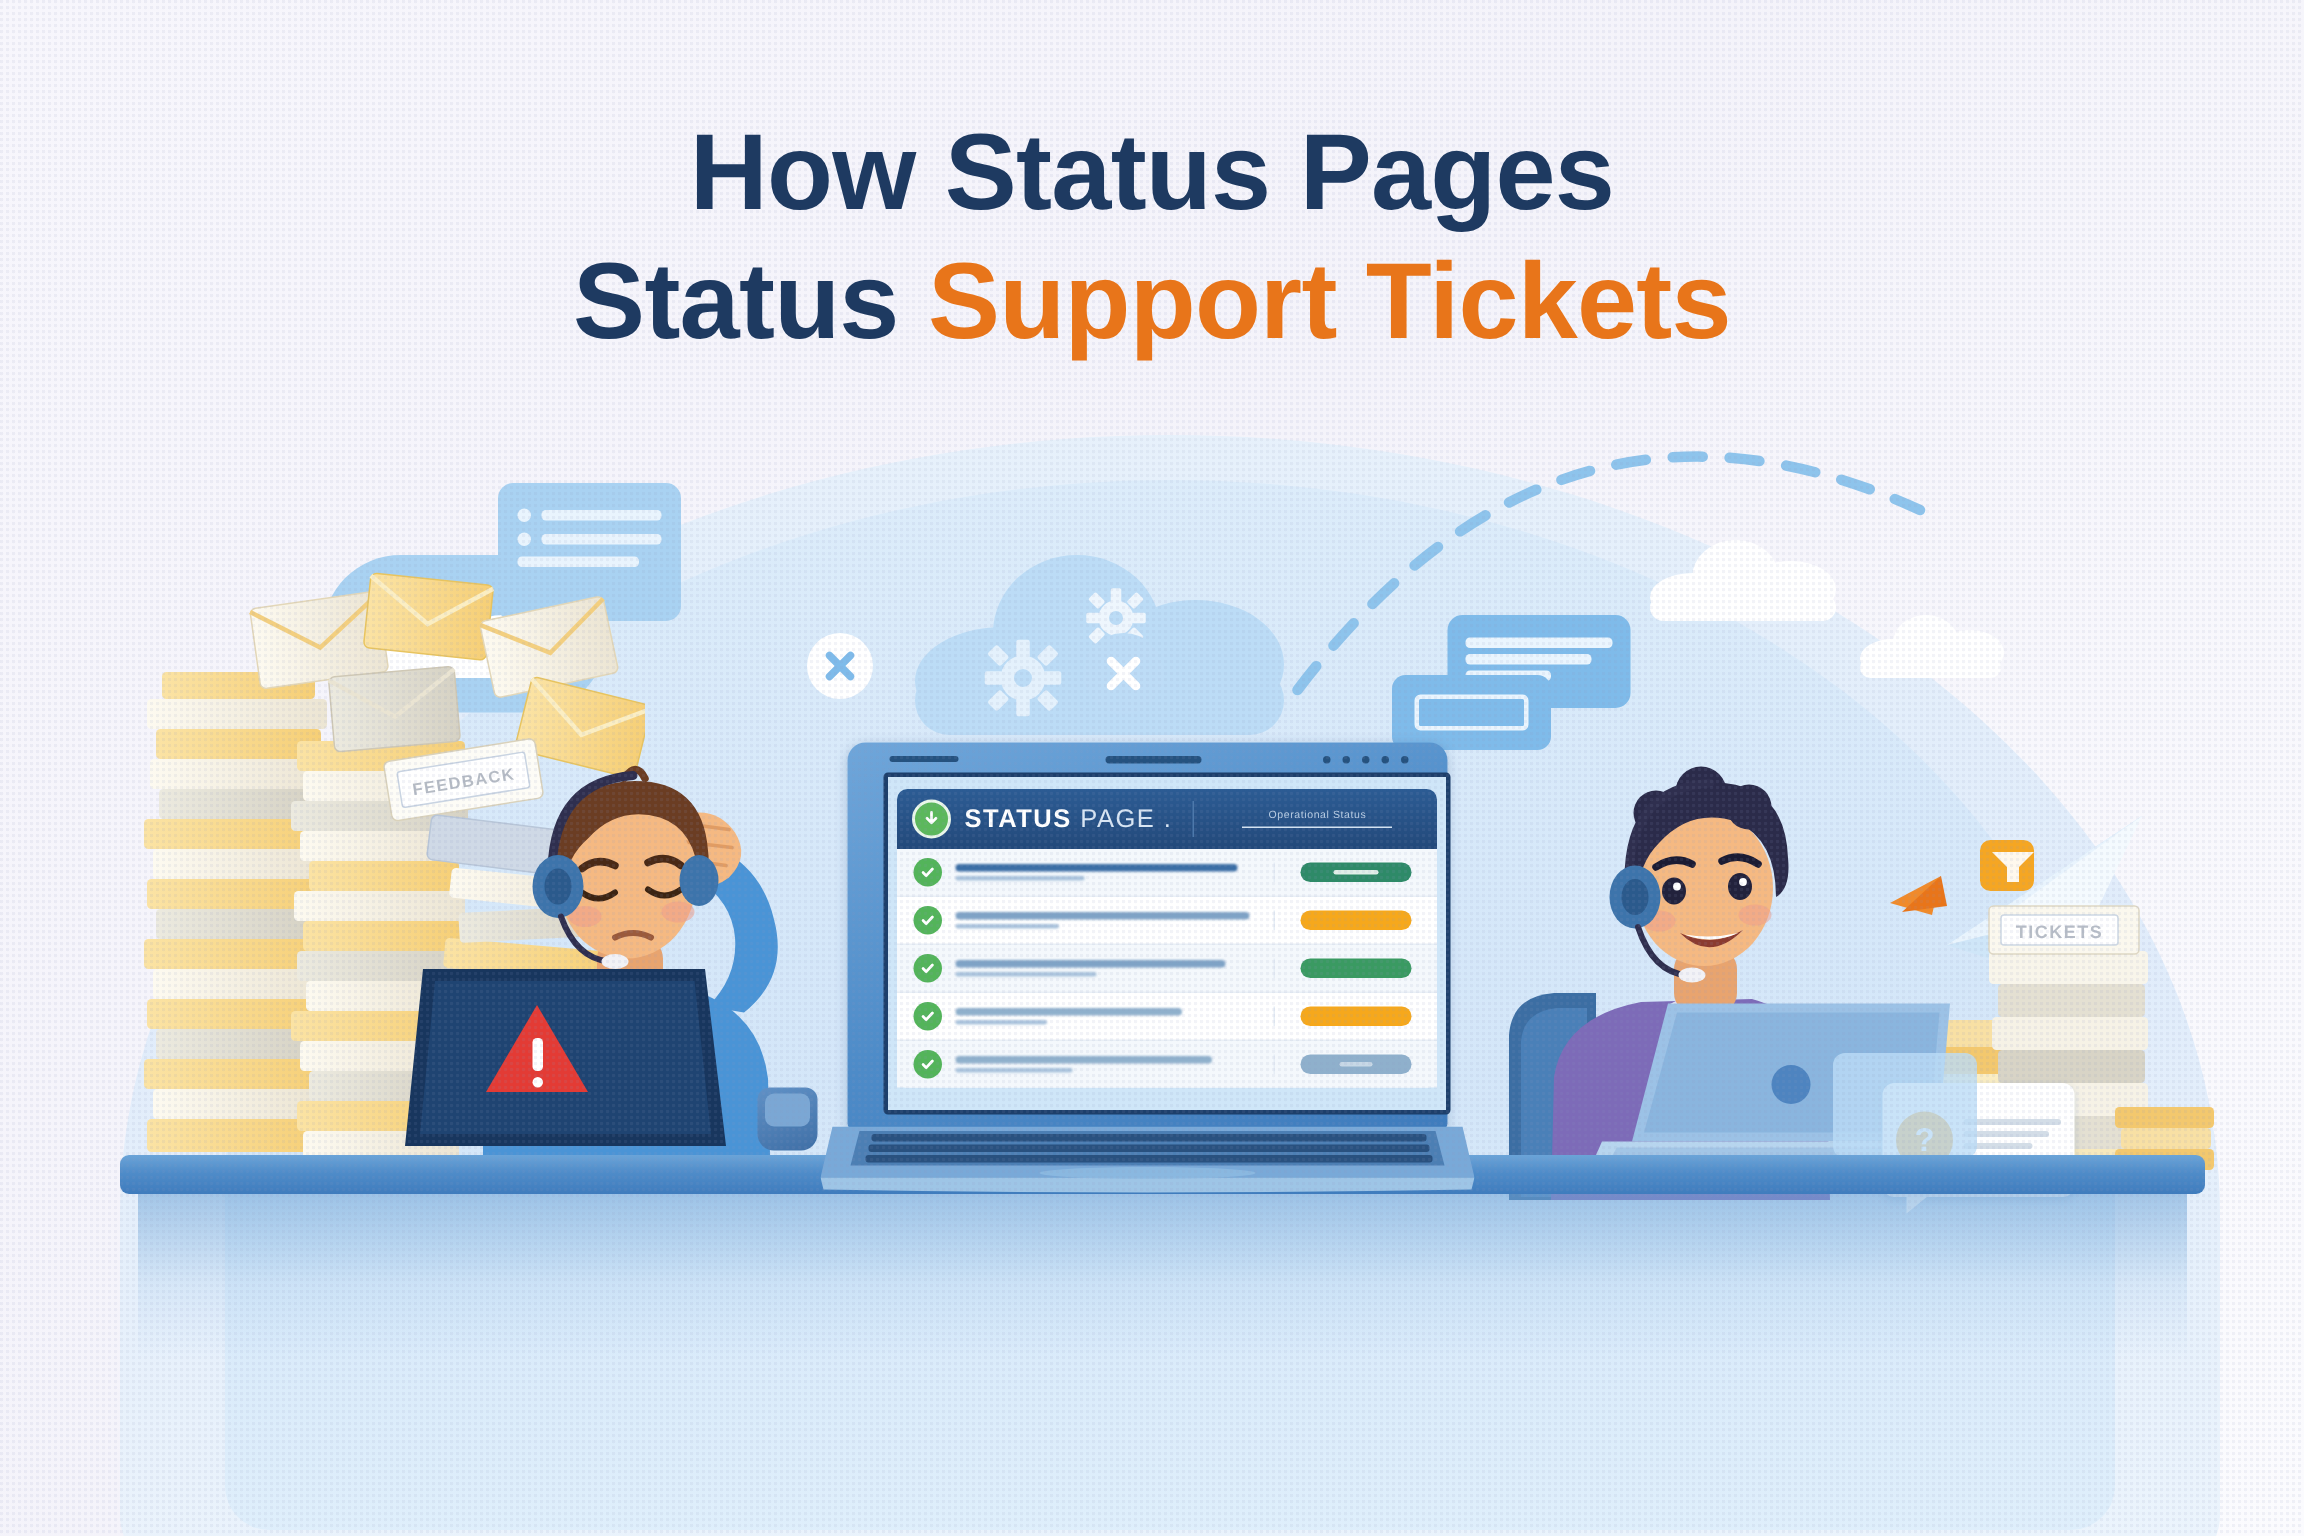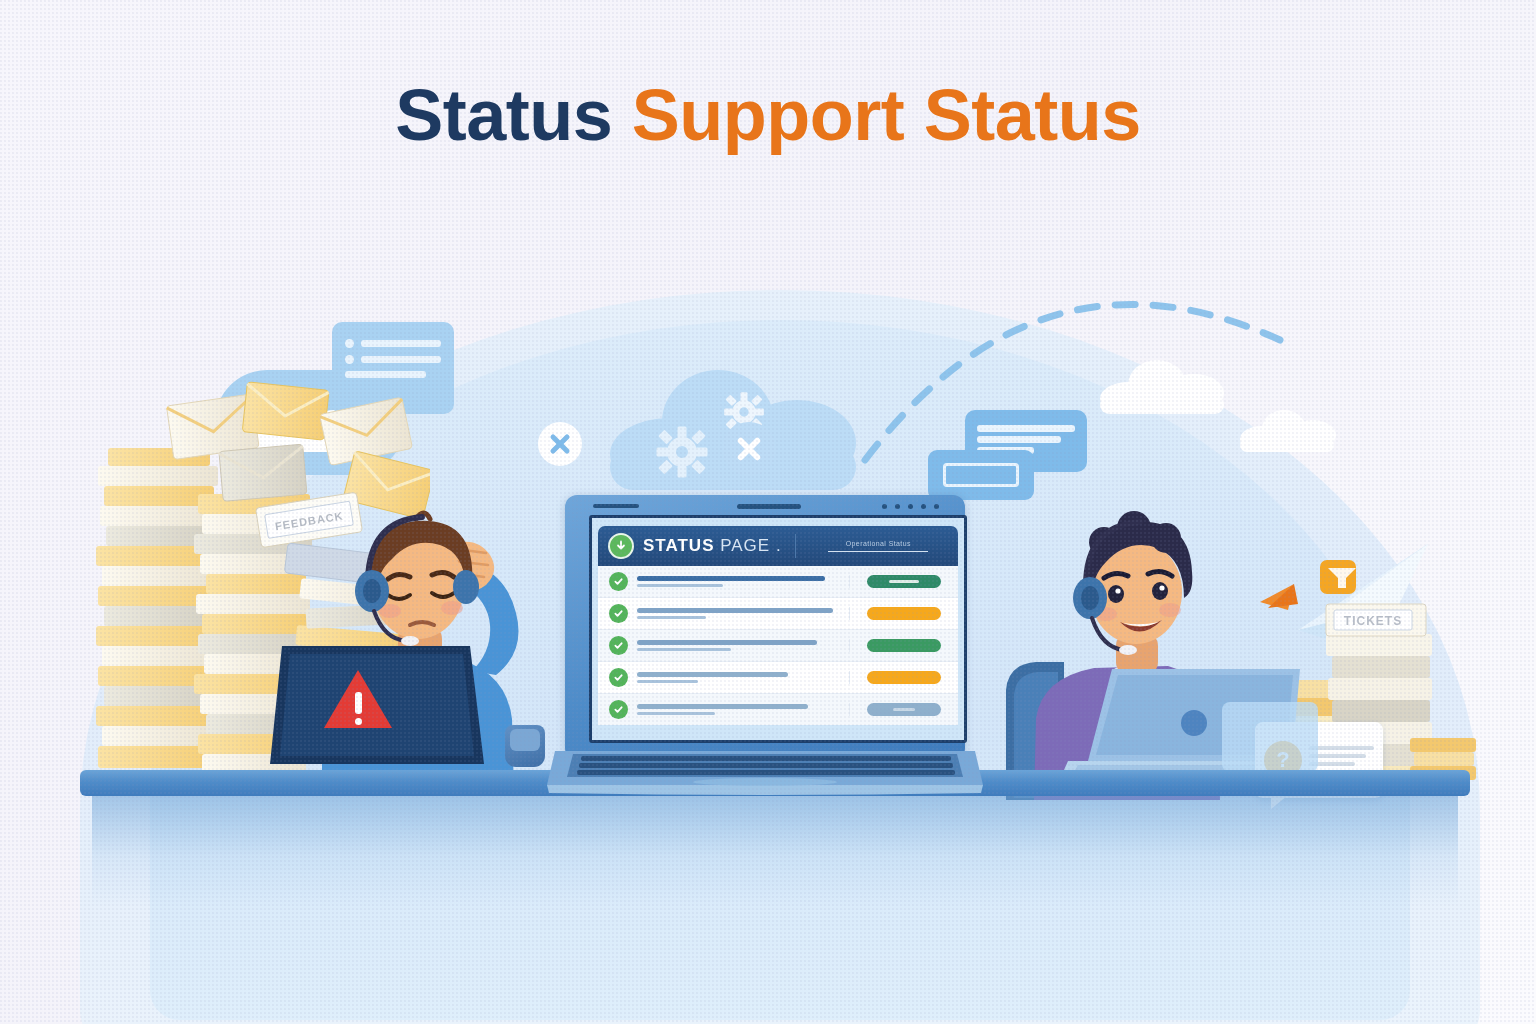--- a/index.html
+++ b/index.html
@@ -700,17 +700,18 @@
           </g>
           <path d="M0 34 L436 34 L434 42 Q218 46 2 42 Z" fill="#9ec5e6"></path>
           <ellipse cx="218" cy="31" rx="72" ry="4" fill="#8fbbe2" opacity=".8"></ellipse>
         </svg>
       </div>
     </div>
 
   </div>
 
   <div id="title-block">
-    <div class="title-line"><span>Status </span><span class="title-accent">Support Status</span></div>
+    <div class="title-line">How Status Pages</div>
+    <div class="title-line"><span>Status </span><span class="title-accent">Support Tickets</span></div>
   </div>
 
   <div id="texture"></div>
 </div>
 
 </body></html>

